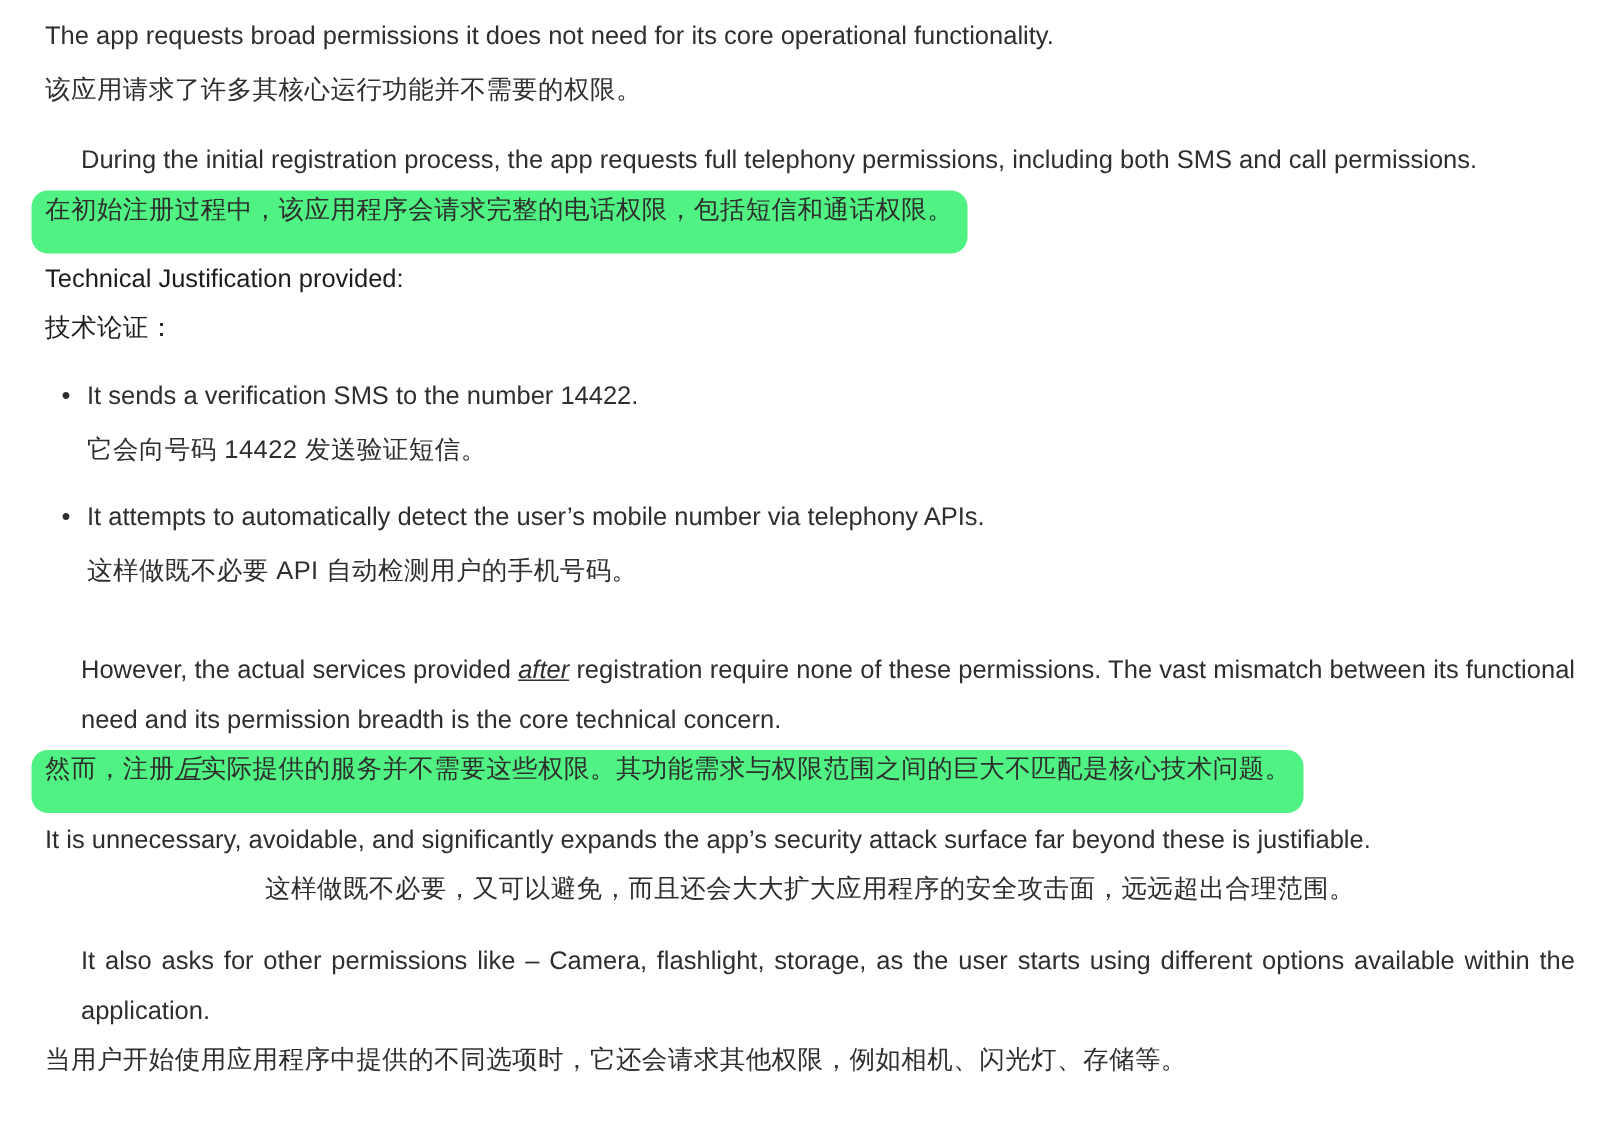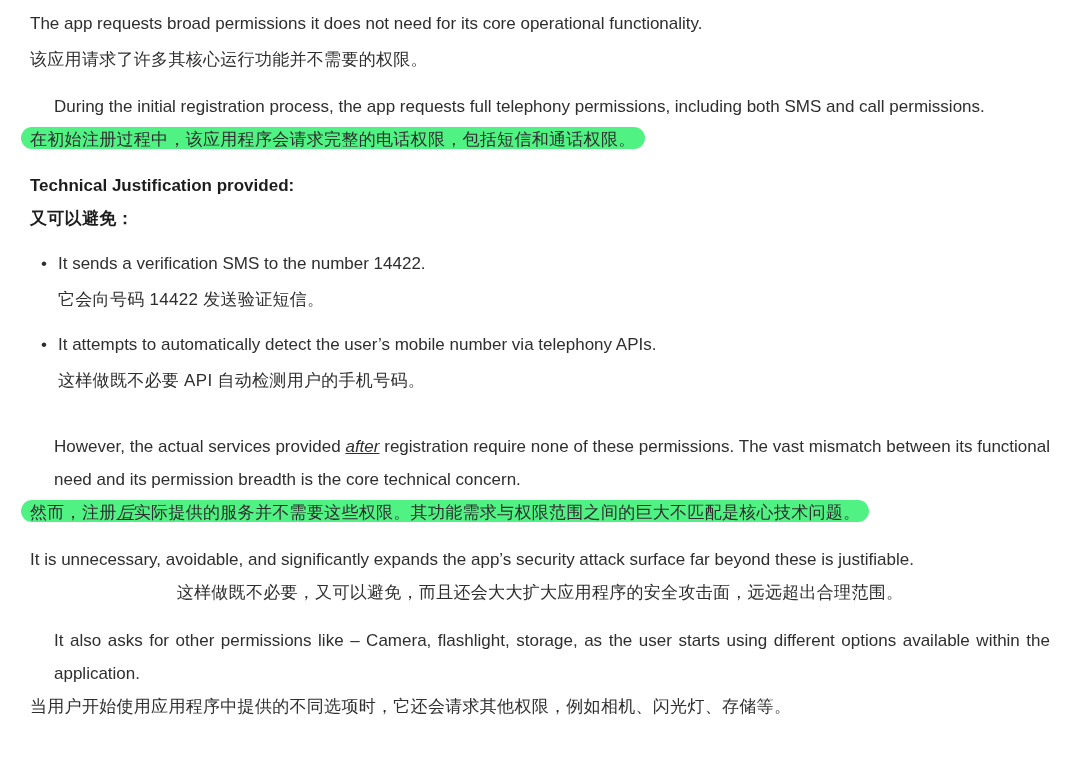--- a/index.html
+++ b/index.html
@@ -18,33 +18,33 @@
   .doc {
     width: 1080px; height: 745px;
     padding: 7px 30px 0 30px;
     font-family: "Liberation Sans", "DejaVu Sans", sans-serif;
     font-size: 17px;
     line-height: 33px;
     color: var(--text);
   }
   p { margin: 0; }
   .justify { text-align: justify; margin-left: 24px; }
-  .bold { font-weight: 700; color: var(--heading); }
+  .bold { font-weight: 400; color: var(--heading); }
   .zh { letter-spacing: 0.3px; }
   em { font-style: italic; text-decoration: underline; }
   .mb0  { margin-bottom: 0; }
   .mb3  { margin-bottom: 3px; }
   .mb12 { margin-bottom: 12px; }
   .mb13 { margin-bottom: 13px; }
   .mb14 { margin-bottom: 14px; }
   .mb15 { margin-bottom: 15px; text-align: center; }
   .mt33 { margin-top: 33px; }
   .hl {
     background: var(--highlight);
-    padding: 3px 9px 0 9px;
+    padding: 3px 9px 20px 9px;
     margin-left: -9px;
     border-radius: 11px;
     -webkit-box-decoration-break: clone;
     box-decoration-break: clone;
   }
   ul.jlist {
     list-style: none;
     margin: 0; padding: 0;
   }
   ul.jlist li {
@@ -64,21 +64,21 @@
 <div class="doc">
 
   <p class="mb3">The app requests broad permissions it does not need for its core operational functionality.</p>
   <p class="zh mb14">该应用请求了许多其核心运行功能并不需要的权限。</p>
 
   <p class="justify mb0">During the initial registration process, the app requests full telephony permissions, including both SMS and call permissions.</p>
 
   <p class="zh mb13"><span class="hl">在初始注册过程中，该应用程序会请求完整的电话权限，包括短信和通话权限。</span></p>
 
   <p class="bold mb0">Technical Justification provided:</p>
-  <p class="bold zh mb12">又可以避免：</p>
+  <p class="bold zh mb12">技术论证：</p>
 
   <ul class="jlist mb0">
     <li>
       <span class="dot">•</span>
       <p class="mb3">It sends a verification SMS to the number 14422.</p>
       <p class="zh mb0">它会向号码 14422 发送验证短信。</p>
     </li>
     <li>
       <span class="dot">•</span>
       <p class="mb3">It attempts to automatically detect the user’s mobile number via telephony APIs.</p>

